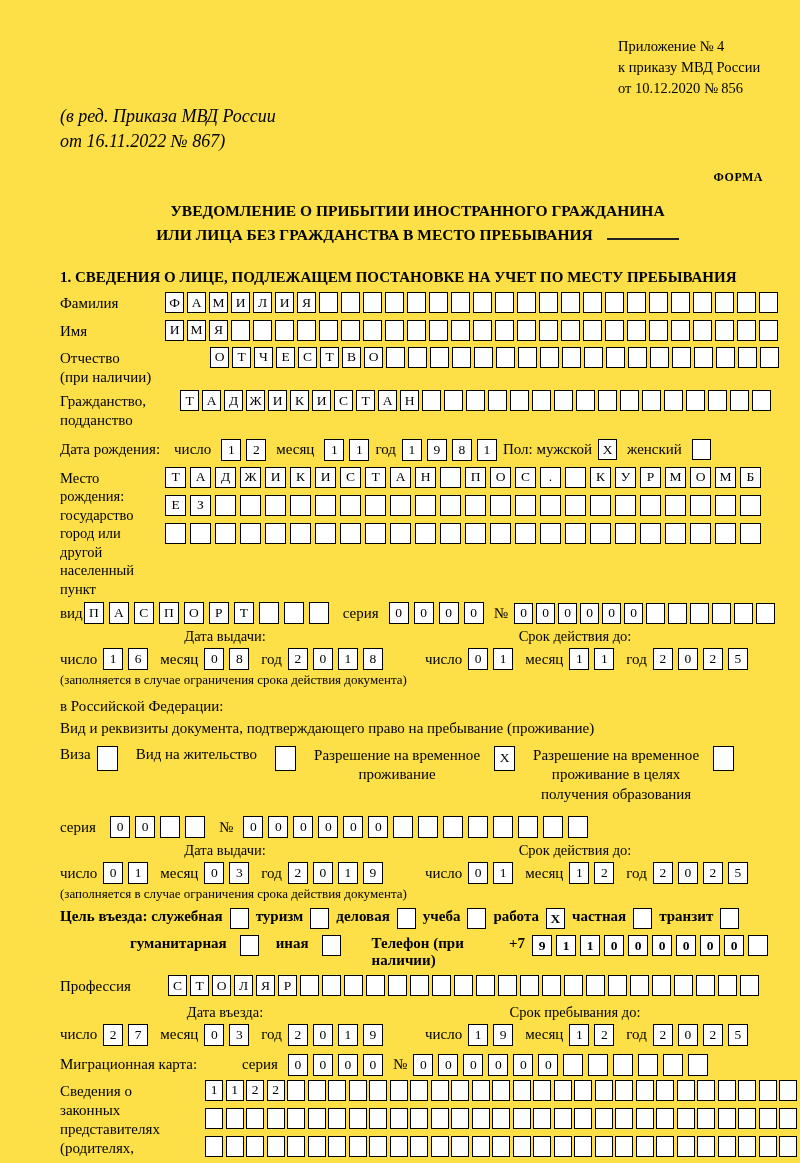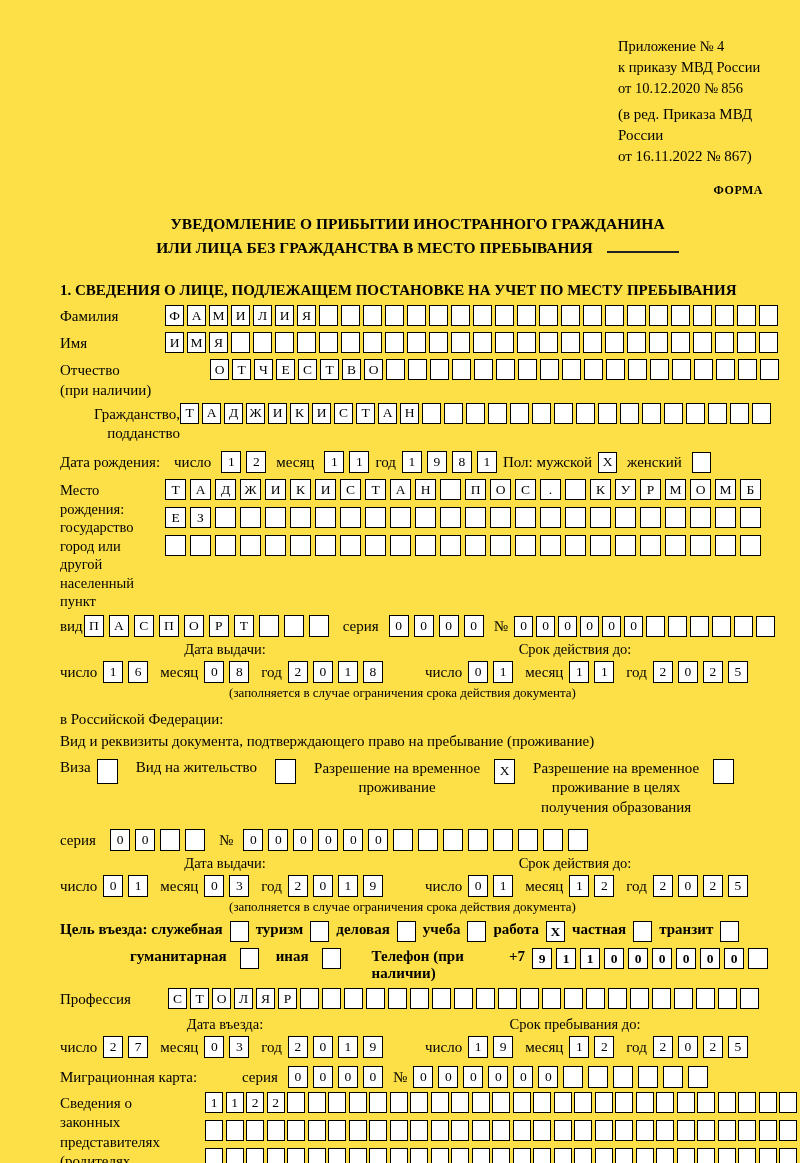--- a/index.html
+++ b/index.html
@@ -1,32 +1,32 @@
 <!DOCTYPE html>
 <html><head>
 <meta charset="utf-8">
 <style>
   * { margin:0; padding:0; box-sizing:border-box; }
   html,body { background:#fff; }
   body { font-family:"Liberation Serif","DejaVu Serif",serif; color:#000; font-size:15px; }
   .page { position:relative; width:800px; height:1163px; background:#fde047; padding:36px 25px 0 60px; overflow:hidden; }
 
   .hdr { margin-left:558px; font-size:14.5px; line-height:1.45; }
-  .hdr-small { margin-left:558px; font-size:15px; line-height:1.4; margin-top:5px; }
+  .hdr-small { font-size:18px; line-height:1.4; margin-top:5px;font-style:italic; }
   .forma { text-align:right; padding-right:12px; font-weight:bold; font-size:12px; margin-top:16px; letter-spacing:.5px; }
 
   .title { text-align:center; font-weight:bold; font-size:15.5px; line-height:1.55; margin-top:14px; }
   .blank-line { display:inline-block; width:72px; height:13px; border-bottom:2.5px solid #222; margin-left:14px; }
 
   .sec-heading { font-weight:bold; font-size:15px; margin-top:22px; }
 
   .row { display:flex; align-items:flex-start; margin-top:6px; }
   .lbl { flex-shrink:0; line-height:1.28; padding-top:2px; }
   .preline { white-space:pre-line; }
-  .w105 { width:105px; } .w150 { width:150px; } .w120 { width:120px;text-align:right; } .w108 { width:108px; } .w145 { width:145px; }
+  .w105 { width:105px; } .w150 { width:150px; } .w120 { width:120px; } .w108 { width:108px; } .w145 { width:145px; }
 
   .cells { display:flex; gap:3px; flex-shrink:0; }
   .cell { flex-shrink:0; width:19px; height:21px; border:1.6px solid #000; display:flex; align-items:center; justify-content:center; font-size:13.5px; background:#fff; }
   .wide { gap:4px; } .wide .cell { width:21px; }
   .sp { gap:5px; } .sp .cell { width:20px; height:22px; }
   .ph { gap:4px; } .ph .cell { width:20px; }
   .cb .cell { width:21px; height:25px; }
   .narrow { gap:2.5px; } .narrow .cell { width:18px; }
 
   .inline { display:flex; align-items:center; margin-top:8px; }
@@ -36,21 +36,21 @@
 
   .center-bold { text-align:center; font-weight:bold; font-size:14.5px; margin-top:4px; }
 
   .daterow { display:flex; margin-top:4px; }
   .dcol-l { width:330px; }
   .dcol-r { width:300px; margin-left:35px; }
   .dtitle { text-align:center; font-size:14.5px; }
   .dline { display:flex; align-items:center; margin-top:3px; }
   .dlbl { margin-right:6px; }
   .dgap { margin-left:12px; margin-right:6px; }
-  .note { text-align:center; padding-right:30px; font-size:13px; margin-top:2px; }
+  .note { text-align:left; padding-right:30px; font-size:13px; margin-top:2px; }
 
   .para { margin-top:8px; line-height:1.45; }
   .opt-center { text-align:center; line-height:1.3; }
   .cbrow { display:flex; align-items:flex-start; margin-top:6px; }
   .cbrow .cell { margin-top:0; }
 
   .purpose-line { display:flex; align-items:flex-start; margin-top:6px; flex-wrap:nowrap;font-weight:bold; }
   .purpose-line > * { margin-right:7px; }
 </style>
 </head>

